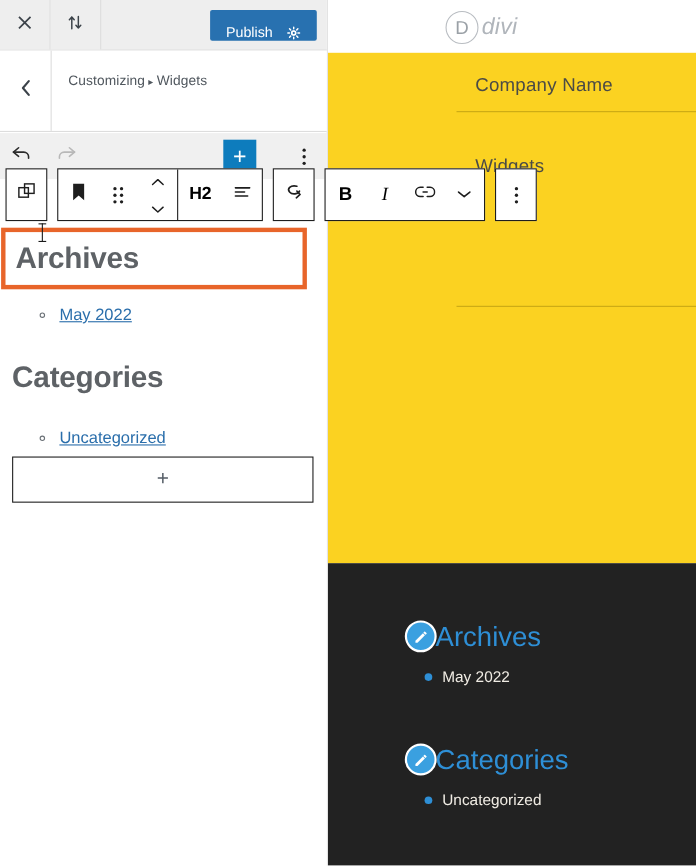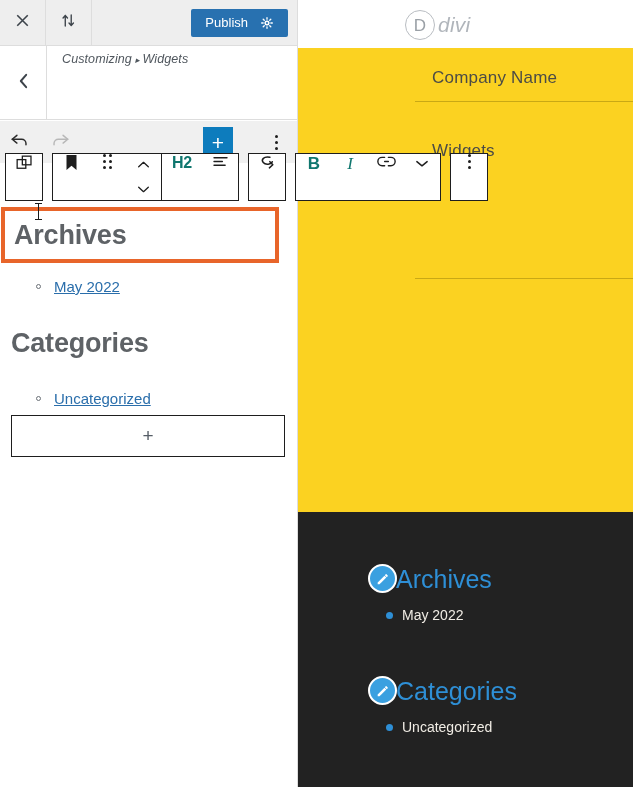--- a/index.html
+++ b/index.html
@@ -197,21 +197,21 @@
   }
   .publish-btn {
     background: #2871b0;
     color: #ffffff;
     border: none;
     height: 28px;
     padding: 0 14px;
     font-size: 13px;
     font-family: "Liberation Sans", sans-serif;
     display: flex;
-    align-items: center;
+    align-items: flex-end;
     gap: 12px;
     cursor: pointer;
     border-radius: 2px;
   }
   .publish-btn .gear { display: flex; align-items: center; }
 
   .panel-breadcrumb-bar {
     position: absolute;
     left: 0; top: 46px;
     width: 297px;
@@ -225,22 +225,21 @@
     width: 46px;
     border-right: 1px solid #ddd;
     display: flex;
     align-items: center;
     justify-content: center;
     color: #3c434a;
     cursor: pointer;
   }
   .crumb-col {
     flex: 1;
-    padding: 6px 0 0 15px;
-    font-style: italic;
+    padding: 20px 0 0 15px;
   }
   .crumb-top {
     font-size: 12.5px;
     color: #50575e;
     letter-spacing: .1px;
   }
   .crumb-top .sep { font-size: 9px; color: #50575e; margin: 0 3px; }
   .crumb-title {
     font-size: 19px;
     color: #6b7177;
@@ -405,23 +404,23 @@
     box-sizing: border-box;
     display: flex;
     align-items: center;
     height: 48px;
   }
   .tb-group + .tb-group { margin-left: 9px; }
   .tb-btn {
     width: 36px;
     height: 46px;
     display: flex;
-    align-items: flex-start;
+    align-items: center;
     justify-content: center;
-    color: #0f766e;
+    color: #000000;
     cursor: pointer;
   }
   .tb-btn.wide { width: 40px; }
   .tb-div {
     width: 1px;
     height: 46px;
     background: #1e1e1e;
   }
   .tb-text {
     font-size: 16px;

